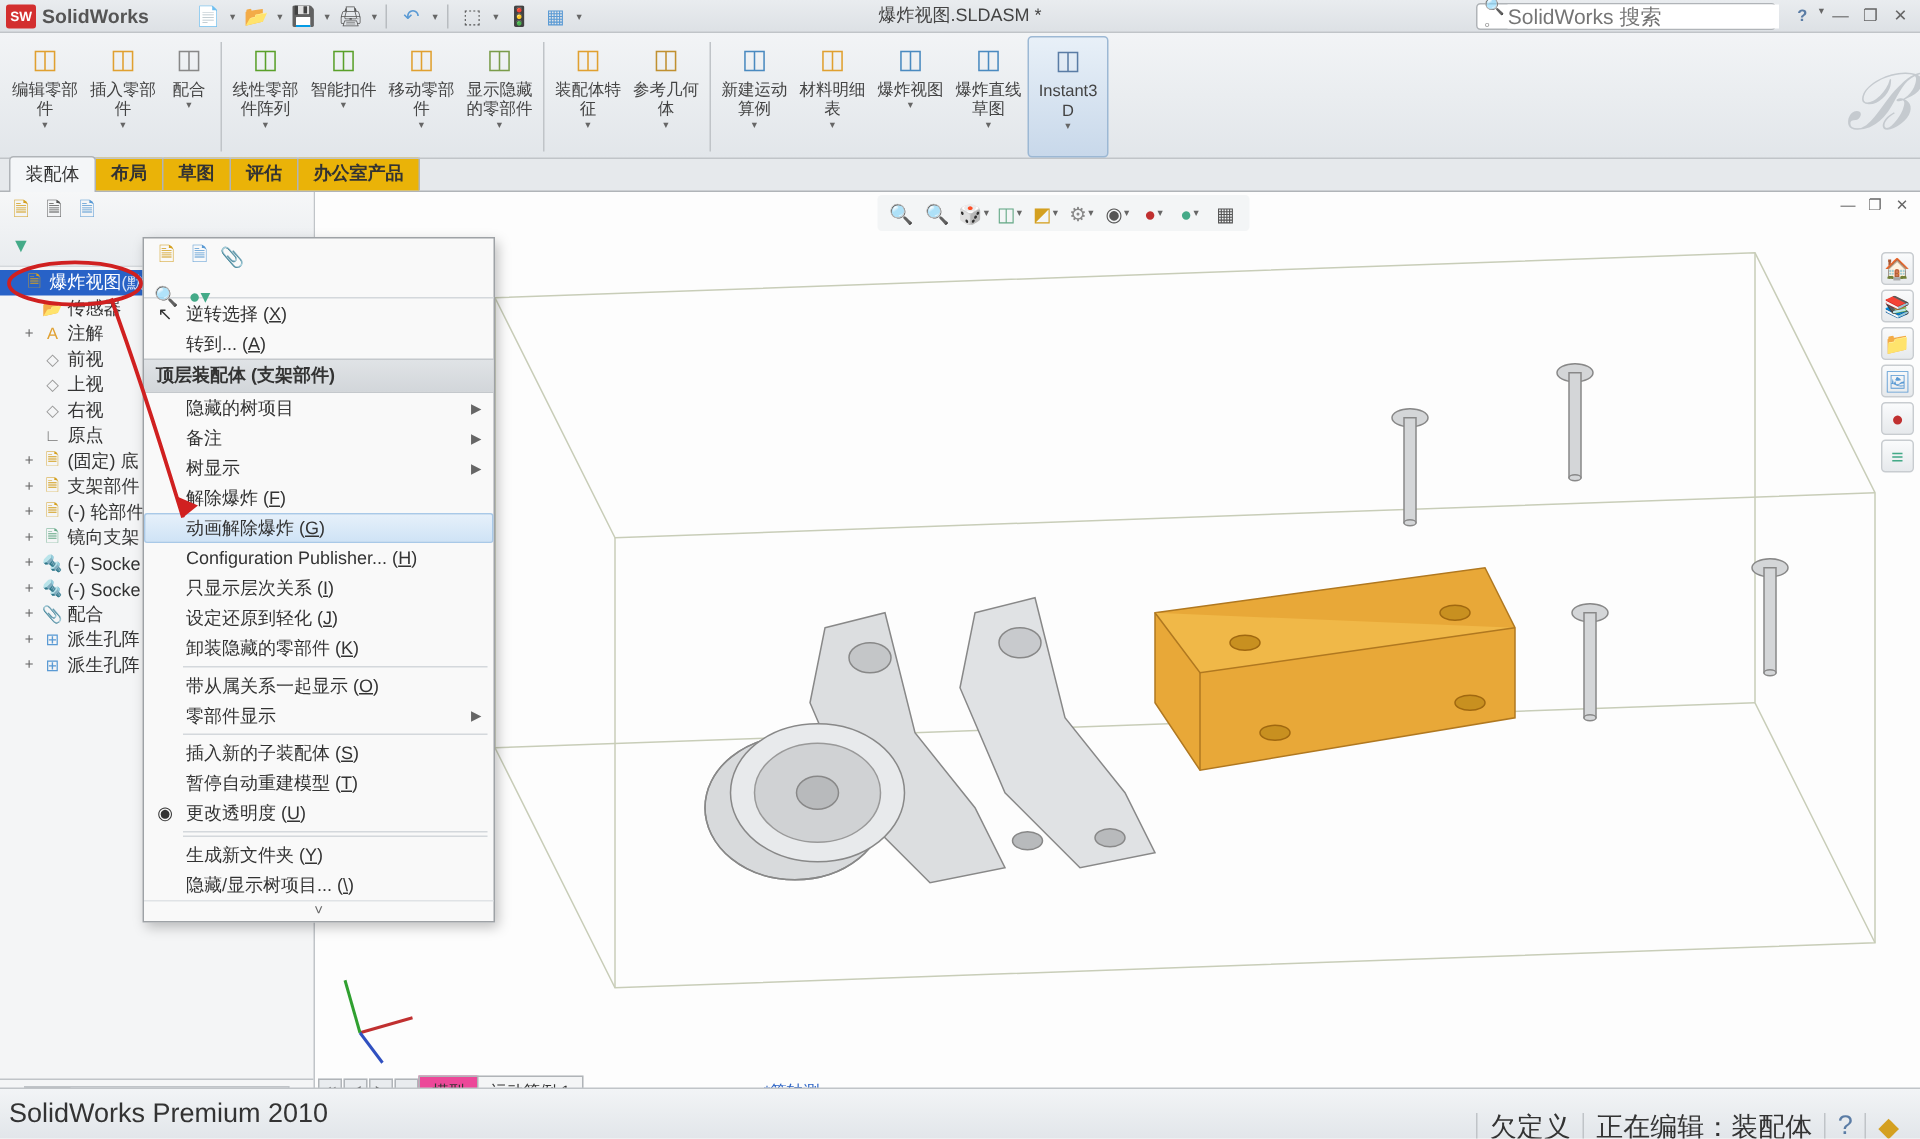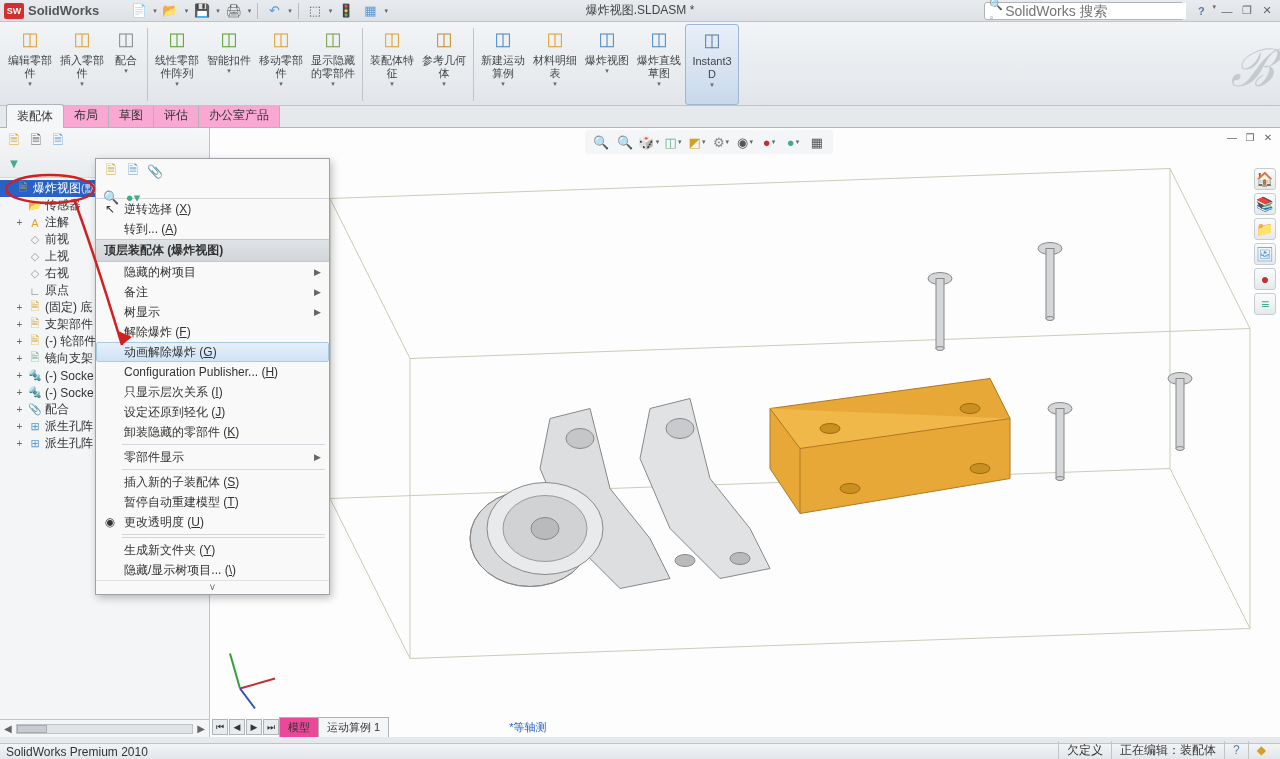--- a/index.html
+++ b/index.html
@@ -21,21 +21,21 @@
 .ribbon { height: 84px; background: linear-gradient(#f2f4f6,#e2e6ea); border-bottom: 1px solid #c0c4c8; display: flex; align-items: stretch; padding: 2px 4px 0; position: relative; }
 .ribbon-btn { display: flex; flex-direction: column; align-items: center; justify-content: flex-start; padding: 2px 4px; min-width: 36px; border-radius: 3px; text-align: center; line-height: 1.2; position: relative; }
 .ribbon-btn.active { background: linear-gradient(#e8f0f8,#c8d8ea); border: 1px solid #9cb8d4; }
 .ribbon-btn .ico { width: 24px; height: 24px; margin: 2px 0; display: flex; align-items: center; justify-content: center; font-size: 18px; }
 .ribbon-btn .lbl { font-size: 11px; color: #444; max-width: 44px; word-break: break-all; }
 .ribbon-btn .dd { font-size: 7px; color: #666; }
 .ribbon-sep { width: 1px; background: #c0c4c8; margin: 4px 3px; }
 .ribbon-logo { position: absolute; right: 6px; top: 8px; font-size: 52px; color: #c5cacf; font-style: italic; font-family: Georgia, serif; pointer-events:none; }
 
 .tabs-row { height: 22px; background: #e6e9ec; display: flex; align-items: flex-end; border-bottom: 1px solid #b0b4b8; padding-left: 6px; }
-.tab { padding: 3px 10px; font-size: 12px; border: 1px solid #b0b4b8; border-bottom: none; margin-right: -1px; background: #f9a8d4; border-radius: 3px 3px 0 0; }
+.tab { padding: 3px 10px; font-size: 12px; border: 1px solid #b0b4b8; border-bottom: none; margin-right: -1px; background: #eab308; border-radius: 3px 3px 0 0; font-weight: bold; }
 .tab.active { background: #f4f6f8; font-weight: normal; position: relative; top: 1px; }
 
 .workspace { position: absolute; top: 128px; left: 0; right: 0; bottom: 22px; display: flex; }
 .left-panel { width: 210px; background: #f4f5f6; border-right: 1px solid #c0c4c8; display: flex; flex-direction: column; position: relative; }
 .lp-toolbar { height: 50px; background: linear-gradient(#f6f7f8,#e9ecef); border-bottom: 1px solid #d4d8dc; padding: 2px 4px; }
 .lp-toolbar-row { display: flex; gap: 2px; align-items: center; height: 22px; }
 .lp-btn { width: 20px; height: 20px; display: inline-flex; align-items: center; justify-content: center; font-size: 13px; color: #555; border-radius: 2px; }
 .funnel { color: #4a8; }
 
 .tree { flex: 1; overflow: auto; padding: 2px 0; font-size: 12px; }
@@ -56,21 +56,21 @@
 
 .view-winbtns { position: absolute; right: 4px; top: 2px; display: flex; gap: 2px; z-index: 5; }
 .view-winbtns span { width: 16px; height: 14px; display: inline-flex; align-items: center; justify-content: center; font-size: 10px; color: #666; }
 
 .vp-tabs { position: absolute; left: 2px; bottom: 0; height: 20px; display: flex; align-items: center; gap: 0; }
 .vp-tab-nav { width: 16px; height: 16px; border: 1px solid #b0b4b8; background: #e9ecef; display: inline-flex; align-items: center; justify-content: center; font-size: 9px; margin-right: 1px; }
 .vp-tab { padding: 2px 8px; border: 1px solid #b0b4b8; background: #f4f5f6; font-size: 11px; margin-left: -1px; }
 .vp-tab.active { background: #ec4899; }
 .vp-tag { margin-left: 120px; color: #2a62c5; font-size: 11px; }
 
-.statusbar { position: absolute; left: 0; right: 0; bottom: 0; height: 16px; background: linear-gradient(#f2f4f6,#e2e6ea); border-top: 1px solid #c0c4c8; display: flex; align-items: flex-end; padding: 0 6px; font-size: 12px; }
+.statusbar { position: absolute; left: 0; right: 0; bottom: 0; height: 34px; background: linear-gradient(#f2f4f6,#e2e6ea); border-top: 1px solid #c0c4c8; display: flex; align-items: center; padding: 0 6px; font-size: 18px; }
 .statusbar .sp { flex: 1; }
 .status-seg { border-left: 1px solid #c0c4c8; padding: 0 8px; height: 18px; display: flex; align-items: center; margin-top: 16px; }
 
 
 .ctx-menu { position: absolute; left: 95px; top: 158px; width: 235px; background: #f9f9f9; border: 1px solid #9ea2a6; box-shadow: 2px 3px 8px rgba(0,0,0,0.25); z-index: 100; }
 .ctx-top { height: 40px; border-bottom: 1px solid #d4d8dc; display: flex; flex-wrap: wrap; align-content: flex-start; padding: 3px 6px; gap: 4px; }
 .ctx-top .cico { width: 18px; height: 18px; display: inline-flex; align-items: center; justify-content: center; font-size: 13px; color: #555; }
 .ctx-item { display: flex; align-items: center; height: 20px; padding: 0 8px 0 28px; font-size: 12px; position: relative; white-space: nowrap; }
 .ctx-item:hover, .ctx-item.hl { background: linear-gradient(#e6f0fa,#cfe3f6); border: 1px solid #a9c9e8; padding: 0 7px 0 27px; height: 20px; border-radius: 2px; }
 .ctx-item .sub { margin-left: auto; font-size: 9px; color: #666; }
@@ -430,21 +430,21 @@
   <span class="cico">🔍</span>
   <span class="cico" style="color:#4a8">●▾</span>
 </div>
     <div class="ctx-item">
       <span class="ic">↖</span>
       <span>逆转选择 (<span class="mnk">X</span>)</span>
     </div>
     <div class="ctx-item">
       <span>转到... (<span class="mnk">A</span>)</span>
     </div>
-    <div class="ctx-header">顶层装配体 (爆炸视图)</div>
+    <div class="ctx-header">顶层装配体 (支架部件)</div>
     <div class="ctx-item">
       <span>隐藏的树项目</span>
       <span class="sub">▶</span>
     </div>
     <div class="ctx-item">
       <span>备注</span>
       <span class="sub">▶</span>
     </div>
     <div class="ctx-item">
       <span>树显示</span>
@@ -462,20 +462,23 @@
     <div class="ctx-item">
       <span>只显示层次关系 (<span class="mnk">I</span>)</span>
     </div>
     <div class="ctx-item">
       <span>设定还原到轻化 (<span class="mnk">J</span>)</span>
     </div>
     <div class="ctx-item">
       <span>卸装隐藏的零部件 (<span class="mnk">K</span>)</span>
     </div>
     <div class="ctx-sep"></div>
+    <div class="ctx-item">
+      <span>带从属关系一起显示 (<span class="mnk">O</span>)</span>
+    </div>
     <div class="ctx-item">
       <span>零部件显示</span>
       <span class="sub">▶</span>
     </div>
     <div class="ctx-sep"></div>
     <div class="ctx-item">
       <span>插入新的子装配体 (<span class="mnk">S</span>)</span>
     </div>
     <div class="ctx-item">
       <span>暂停自动重建模型 (<span class="mnk">T</span>)</span>

